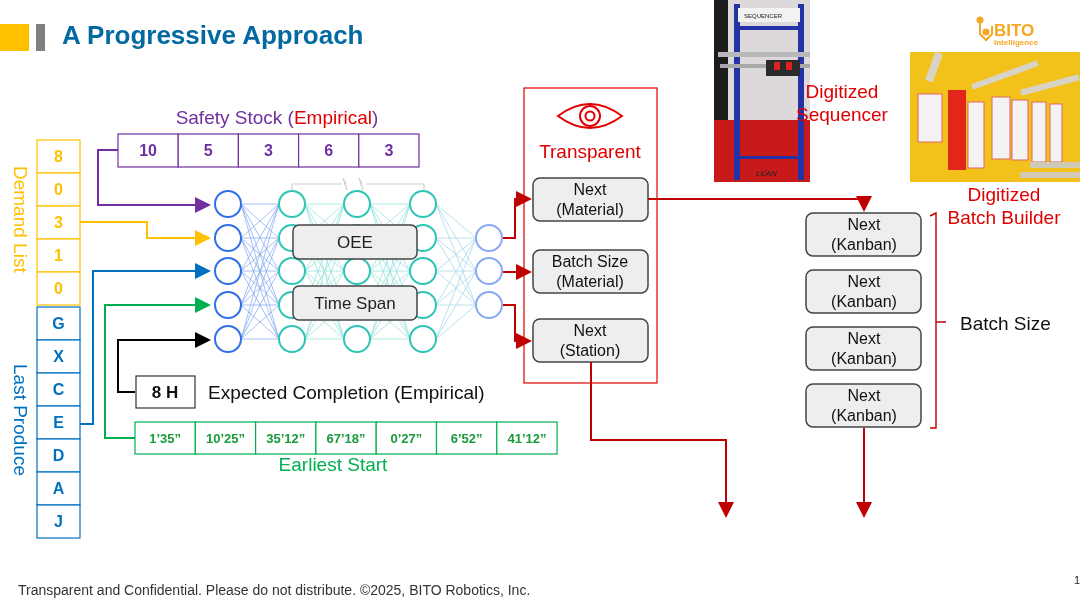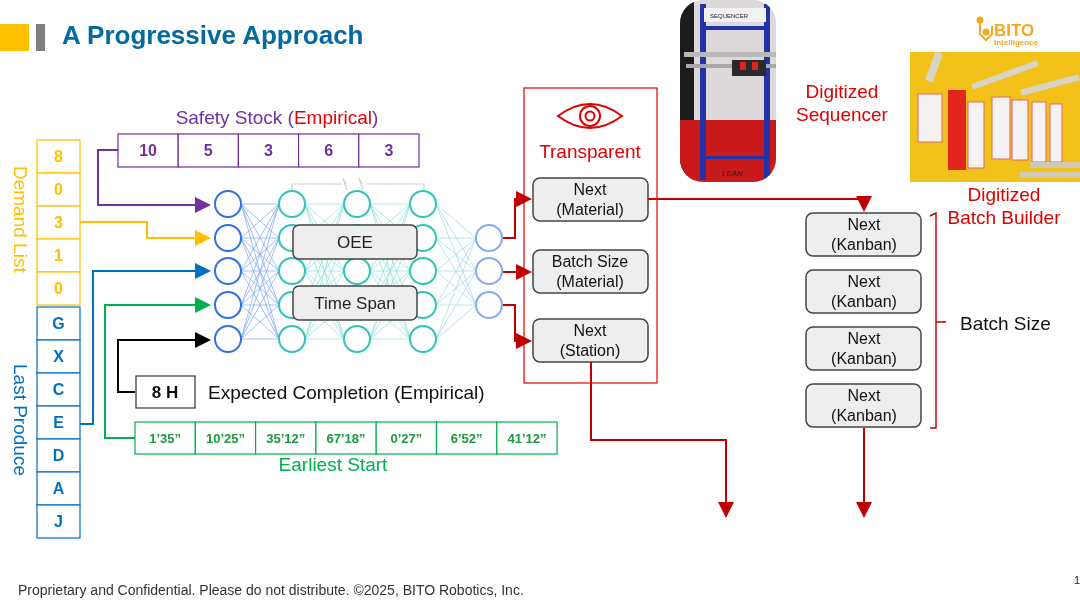--- a/index.html
+++ b/index.html
@@ -28,21 +28,21 @@
     <g fill="none" stroke="#F5A623" stroke-width="2">
       <circle cx="8" cy="6" r="2.5" fill="#F5A623"></circle>
       <path d="M8 8 L8 20 L14 26 L20 20 L20 12"></path>
       <circle cx="14" cy="18" r="2.5" fill="#F5A623"></circle>
     </g>
     <text x="22" y="22" font-family="Liberation Sans, sans-serif" font-weight="bold" font-size="17" fill="#F5A623">BITO</text>
     <text x="22" y="31" font-family="Liberation Sans, sans-serif" font-weight="bold" font-size="8" fill="#F5A623">Intelligence</text>
   </svg>
 </div>
 
-<div class="photo" style="left:680px; top:0; width:96px; height:182px; background:#e9e6e6;border-radius:23px;">
+<div class="photo" style="left:714px; top:0; width:96px; height:182px; background:#e9e6e6;">
   <svg width="96" height="182">
     <rect x="0" y="0" width="96" height="182" fill="#ddd8d9"></rect>
     <rect x="0" y="0" width="14" height="182" fill="#1c1c1c"></rect>
     <rect x="0" y="120" width="96" height="62" fill="#c81a1a"></rect>
     <rect x="20" y="4" width="6" height="176" fill="#2432a8"></rect>
     <rect x="84" y="4" width="6" height="176" fill="#2432a8"></rect>
     <rect x="20" y="26" width="70" height="4" fill="#2432a8"></rect>
     <rect x="24" y="8" width="62" height="14" fill="#f2f2f2"></rect>
     <text x="30" y="18" font-size="6" font-family="Liberation Sans, sans-serif" fill="#222">SEQUENCER</text>
     <rect x="4" y="52" width="92" height="5" fill="#b8b8b8"></rect>
@@ -414,14 +414,14 @@
         <rect x="806" y="384" width="115" height="43" rx="7" fill="#eeeeee" stroke="#444" stroke-width="1.5"></rect>
         <text x="864" y="401" text-anchor="middle" font-size="16" fill="#111" class="lbl">Next</text>
         <text x="864" y="421" text-anchor="middle" font-size="16" fill="#111" class="lbl">(Kanban)</text>
       </g>
     </g>
 
   <path d="M930,216 L936,213 L936,428 L930,428 M936,322 L946,322" fill="none" stroke="#C00000" stroke-width="1.4"></path>
   <text x="960" y="330" font-size="19" fill="#111" class="lbl">Batch Size</text>
 </svg>
 
-<div class="abs footer">Proprietary and Confidential. Please do not distribute. ©2025, BITO Robotics, Inc.</div>
+<div class="abs footer">Transparent and Confidential. Please do not distribute. ©2025, BITO Robotics, Inc.</div>
 <div class="abs pagenum">15</div>
 
 </body></html>

